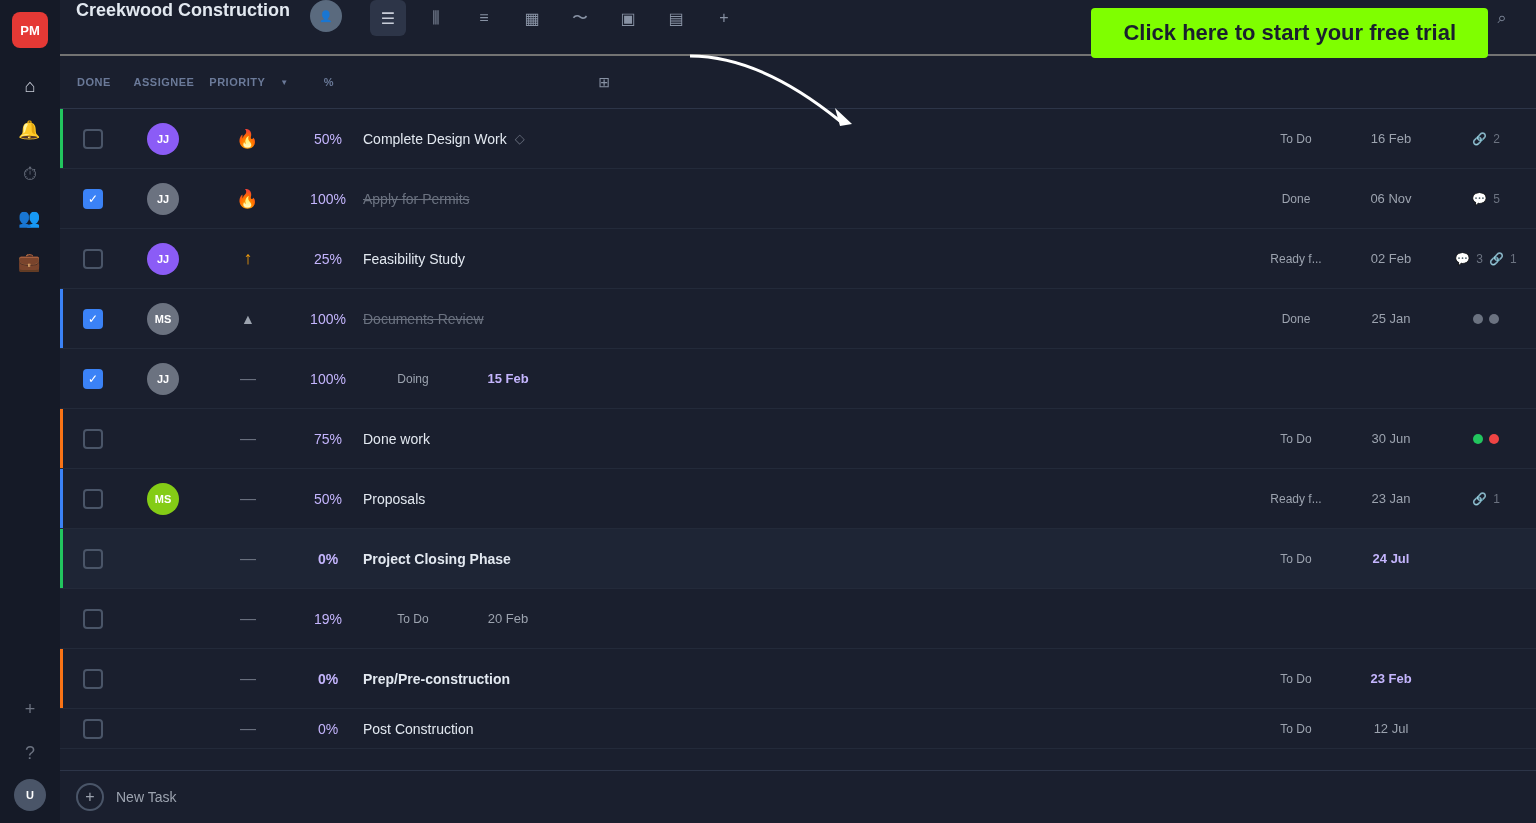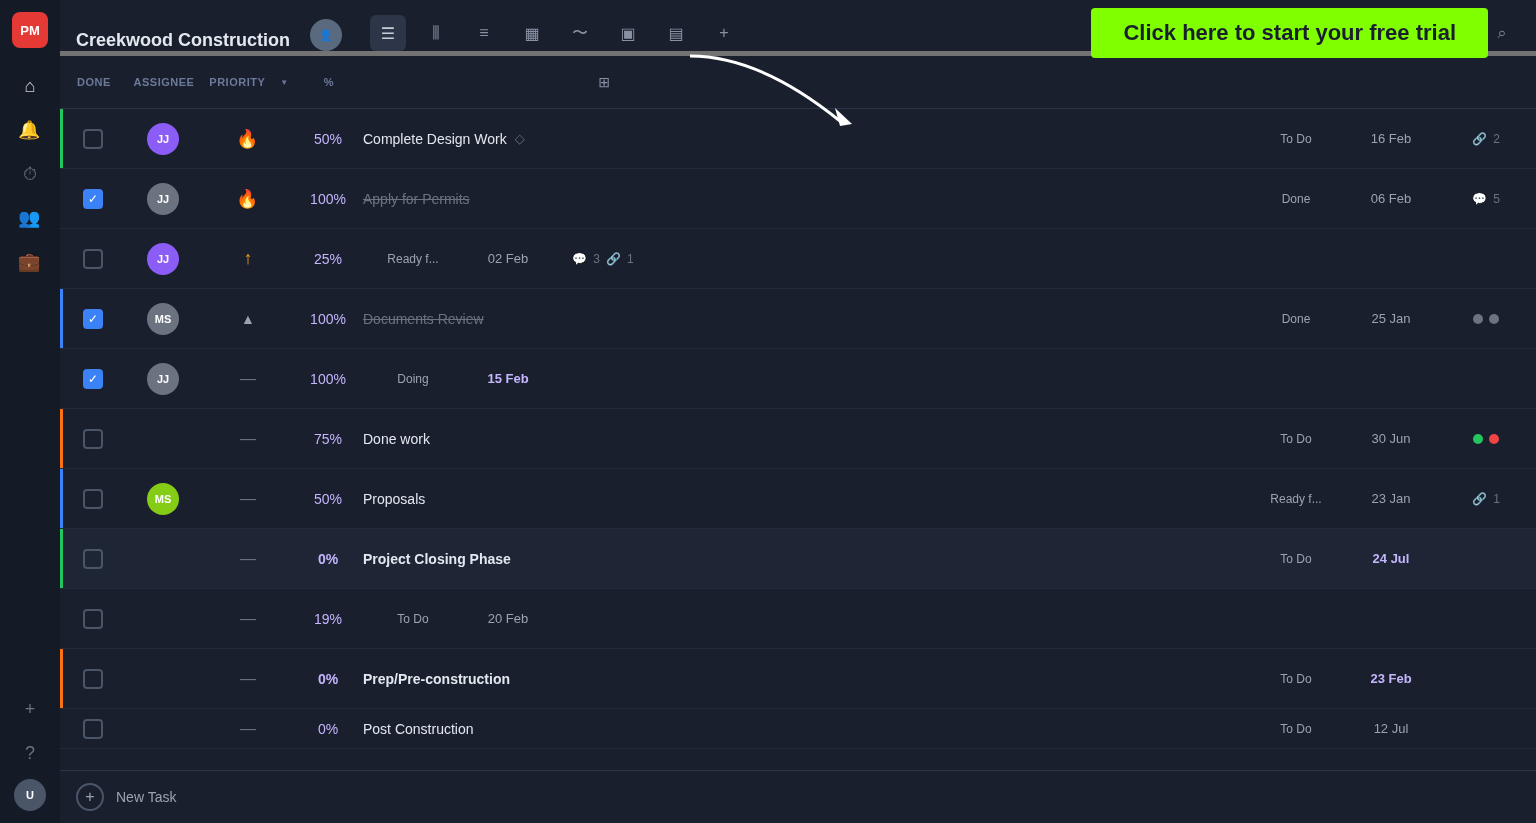--- a/index.html
+++ b/index.html
@@ -75,23 +75,23 @@
     .main {
       flex: 1;
       display: flex;
       flex-direction: column;
       overflow: hidden;
     }
 
     
     .topbar {
       background: #1a1f2e;
-      border-bottom: 5px solid #737373;
-      display: flex;
-      align-items: flex-end;
+      border-bottom: 2px solid #737373;
+      display: flex;
+      align-items: flex-start;
       padding: 0 16px;
       height: 56px;
       gap: 12px;
       flex-shrink: 0;
       position: relative;
     }
     .project-title {
       font-size: 18px;
       font-weight: 600;
       color: #e2e8f0;
@@ -433,21 +433,21 @@
       <div class="col-pct">
         <span class="pct-text">100%</span>
       </div>
       <div class="col-name">
         <span class="task-name done">Apply for Permits</span>
       </div>
       <div class="col-status">
         <span class="status-badge">Done</span>
       </div>
       <div class="col-date">
-        <span class="date-text">06 Feb</span>
+        <span class="date-text">06 Nov</span>
       </div>
       <div class="col-extra">
         <span class="extra-items">
           <span>💬</span>
           <span>5</span>
         </span>
       </div>
     </div>
 
     <div class="table-row">
@@ -456,20 +456,23 @@
         <div class="checkbox"></div>
       </div>
       <div class="col-assignee">
         <div class="avatar-circle avatar-purple">JJ</div>
       </div>
       <div class="col-priority">
         <span class="priority-up">↑</span>
       </div>
       <div class="col-pct">
         <span class="pct-text">25%</span>
+      </div>
+      <div class="col-name">
+        <span class="task-name">Feasibility Study</span>
       </div>
       <div class="col-status">
         <span class="status-badge">Ready f...</span>
       </div>
       <div class="col-date">
         <span class="date-text">02 Feb</span>
       </div>
       <div class="col-extra">
         <span class="extra-items">
           <span>💬</span>

